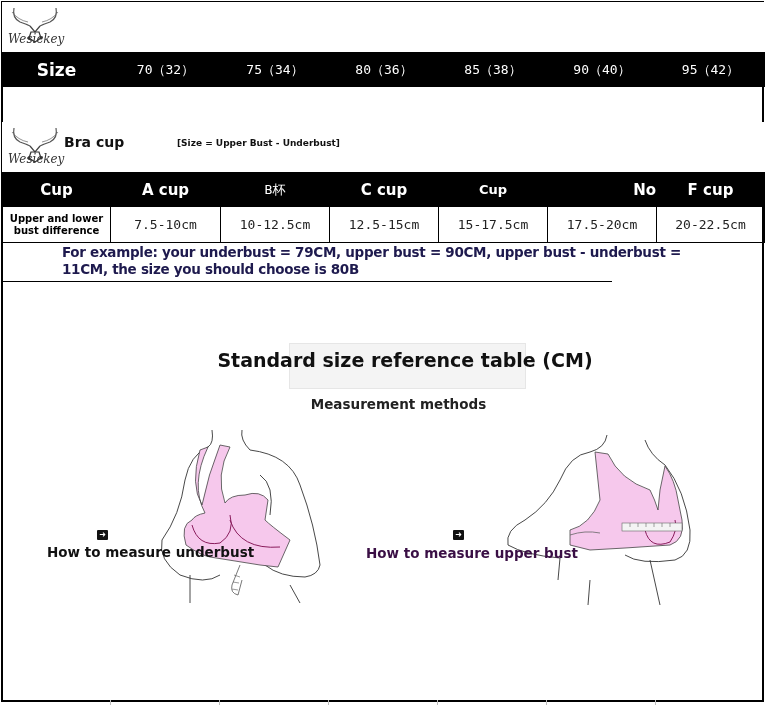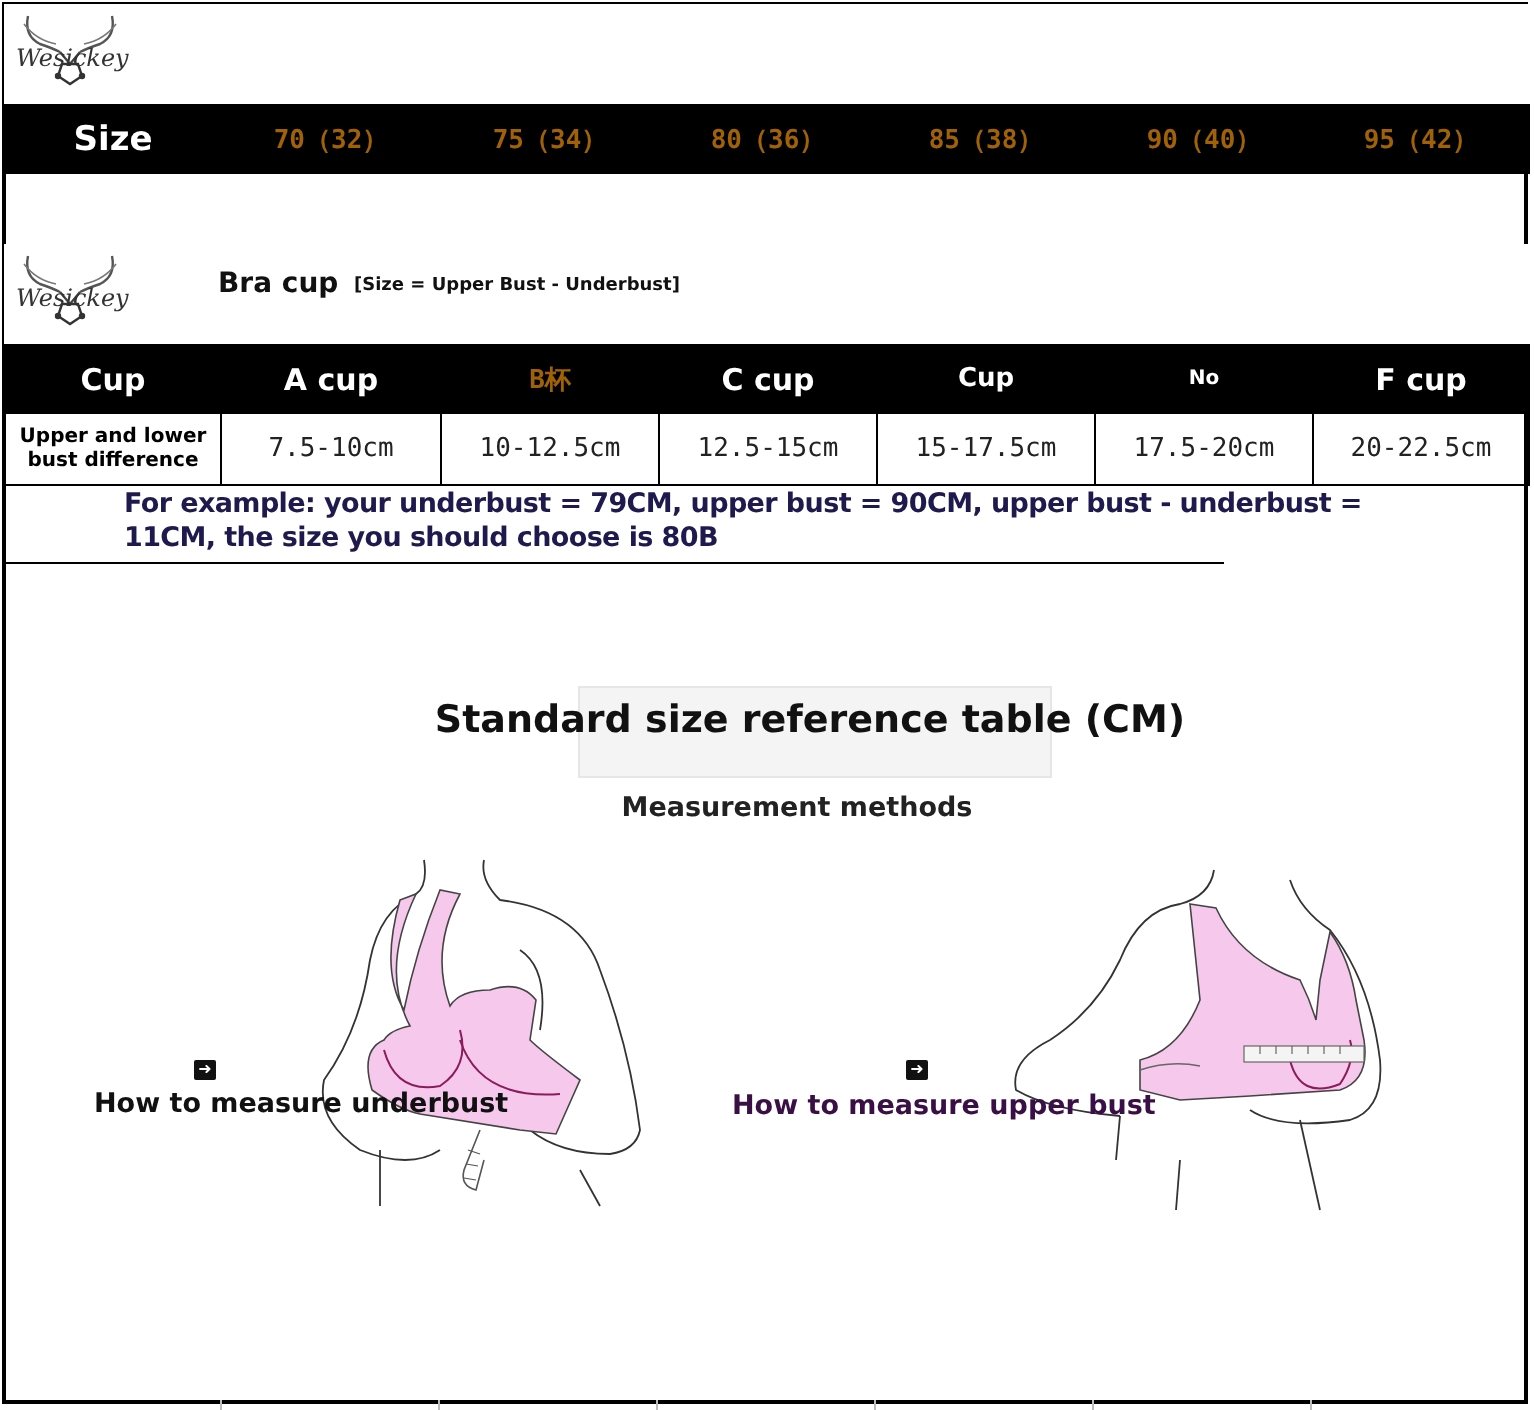--- a/index.html
+++ b/index.html
@@ -1,27 +1,27 @@
 <!DOCTYPE html>
 <html><head>
 <meta charset="utf-8">
 <style>
   html,body{margin:0;padding:0;background:#fff;}
   body{width:767px;height:705px;position:relative;overflow:hidden;font-family:"DejaVu Sans",sans-serif;}
   .frame{position:absolute;left:1px;top:1px;width:763px;height:701px;border:2px solid #000;border-top:1px solid #000;box-sizing:border-box;}
   .hdr{position:absolute;left:2px;width:762px;background:#fff;}
   .logo{position:absolute;left:4px;top:2px;width:58px;height:48px;}
-  .logo-text{position:absolute;left:6px;top:20px;font-family:"DejaVu Serif",serif;font-style:italic;font-size:12px;color:#333;}
+  .logo-text{position:absolute;left:6px;top:30px;font-family:"DejaVu Serif",serif;font-style:italic;font-size:12px;color:#333;}
   .hdr-title{position:absolute;left:62px;font-weight:bold;font-size:14px;color:#111;}
   .hdr-sub{position:absolute;font-weight:bold;font-size:9px;color:#111;padding-left:40px;}
   table.grid{position:absolute;left:2px;border-collapse:collapse;table-layout:fixed;}
   table.grid td{border:1px solid #000;text-align:center;padding:0;overflow:hidden;white-space:nowrap;}
   tr.dark td{background:#000;color:#fff;}
   .mono{font-family:"DejaVu Sans Mono",monospace;font-size:13px;color:#222;}
-  .dark .mono{color:#a16207;font-weight:bold;}
+  .dark .mono{color:#ffffff;}
   .lbl{font-weight:bold;font-size:14px;}
   .lbl-big{font-weight:bold;font-size:17px;}
   .lbl-small{font-weight:bold;font-size:10px;line-height:12px;white-space:normal !important;}
   .example{position:absolute;left:2px;top:240px;width:610px;height:42px;border-bottom:1px solid #000;box-sizing:border-box;}
   .example-text{position:absolute;left:60px;top:4px;width:660px;font-weight:bold;font-size:13.5px;line-height:17px;color:#1e1a4e;letter-spacing:-0.3px;}
   .title-box{position:absolute;left:289px;top:343px;width:235px;height:44px;background:#f4f4f4;border:1px solid #e6e6e6;}
   .main-title{position:absolute;left:0;top:349px;width:810px;text-align:center;font-weight:bold;font-size:19px;color:#111;}
   .sub-title{position:absolute;left:0;top:396px;width:797px;text-align:center;font-weight:bold;font-size:13.5px;color:#222;}
   .fig{position:absolute;}
   .arrow-badge{position:absolute;width:11px;height:10px;background:#111;border-radius:1px;color:#fff;font-size:8px;line-height:10px;text-align:center;}
@@ -72,42 +72,42 @@
 <div class="hdr" style="top:122px;height:50px;">
   <svg class="logo" viewBox="0 0 58 48">
     <path d="M8 4 Q6 14 14 18 Q20 20 24 22 M50 4 Q52 14 44 18 Q38 20 34 22" fill="none" stroke="#555" stroke-width="1.2"></path>
     <path d="M6 8 Q12 16 22 18 M52 8 Q46 16 36 18" fill="none" stroke="#777" stroke-width="0.8"></path>
     <path d="M24 22 L29 28 L34 22" fill="none" stroke="#444" stroke-width="1.2"></path>
     <path d="M25 28 L23 34 L29 38 L35 34 L33 28 Z" fill="none" stroke="#333" stroke-width="1.2"></path>
     <circle cx="23" cy="34" r="1.6" fill="#333"></circle>
       <circle cx="35" cy="34" r="1.6" fill="#333"></circle>
   </svg>
   <span class="logo-text">Wesickey</span>
-  <span class="hdr-title" style="top:12px;margin-left:45px;">Bra cup</span>
+  <span class="hdr-title" style="top:12px;">Bra cup</span>
   <span class="hdr-sub" style="left:135px;top:16px;">[Size = Upper Bust - Underbust]</span>
 </div>
 
 <table class="grid" style="top:172px;width:762px;">
   <colgroup>
       <col style="width:108px">
       <col style="width:110px">
       <col style="width:109px">
       <col style="width:109px">
       <col style="width:109px">
       <col style="width:109px">
       <col style="width:108px">
     </colgroup>
   <tbody>
       <tr class="dark" style="height:34px;">
     <td class="lbl" style="font-size:15px;">Cup</td>
     <td class="lbl" style="font-size:15px;">A cup</td>
     <td class="mono">B杯</td>
     <td class="lbl" style="font-size:15px;">C cup</td>
     <td class="lbl" style="font-size:13px;">Cup</td>
-    <td class="lbl" style="font-size:10px;">No</td>
+    <td class="lbl" style="font-size:15px;text-align:right;">No</td>
     <td class="lbl" style="font-size:15px;">F cup</td>
   </tr>
   <tr style="height:36px;">
     <td class="lbl-small">Upper and lower bust difference</td>
     <td class="mono">7.5-10cm</td>
     <td class="mono">10-12.5cm</td>
     <td class="mono">12.5-15cm</td>
     <td class="mono">15-17.5cm</td>
     <td class="mono">17.5-20cm</td>
     <td class="mono">20-22.5cm</td>

